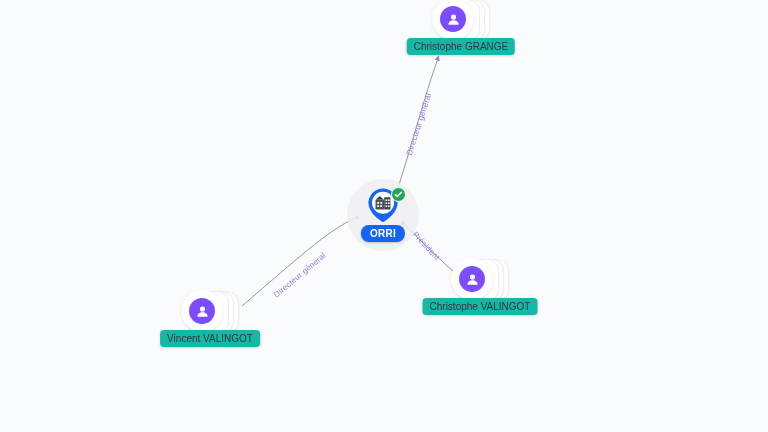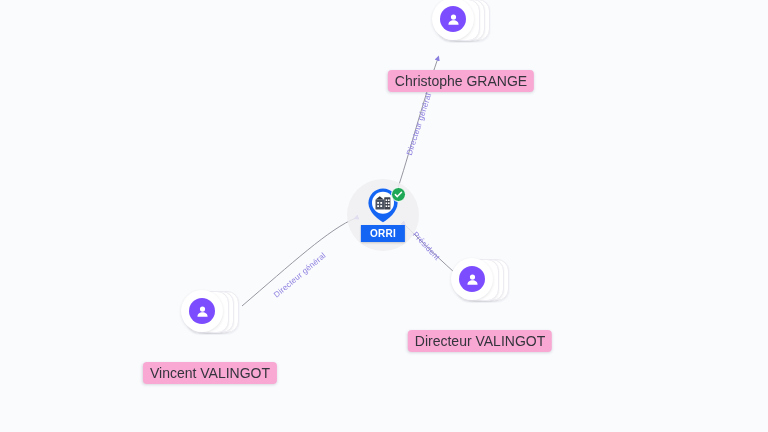--- a/index.html
+++ b/index.html
@@ -93,21 +93,21 @@
     position: absolute;
     left: 50%;
     top: 46px;
     transform: translateX(-50%);
     background: #1565f5;
     color: #ffffff;
     font-size: 10px;
     font-weight: bold;
     letter-spacing: .3px;
     padding: 3px 9px 3px 9px;
-    border-radius: 0;
+    border-radius: 8px;
     white-space: nowrap;
     box-shadow: 0 1px 2px rgba(0,0,0,.18);
   }
 
   
   .person-node {
     width: 110px;
     height: 66px;
   }
   .person-stack {
@@ -153,28 +153,27 @@
     align-items: center;
     justify-content: center;
   }
   .avatar-circle svg { display: block; }
 
   .person-label {
     position: absolute;
     left: 50%;
     top: 40px;
     transform: translateX(-50%);
-    background: #f9a8d4;
+    background: #14b8a6;
     color: #34343c;
-    font-size: 14px;
+    font-size: 10px;
     padding: 3px 7px;
     border-radius: 4px;
     white-space: nowrap;
     box-shadow: 0 1px 3px rgba(35,35,60,.16);
-    margin-top: 32px;
   }
 </style>
 </head>
 <body>
 
 <div id="graph-canvas">
 
   <svg id="edge-layer" viewBox="0 0 768 432" width="768" height="432">
     <defs>
       <marker id="arrow-purple" markerWidth="6" markerHeight="6" refX="3" refY="3" orient="auto">
@@ -258,21 +257,21 @@
       <div class="stack-card c1"></div>
       <div class="avatar-disc">
         <div class="avatar-circle">
           <svg viewBox="0 0 18 18" width="15" height="15">
             <circle cx="9" cy="6.1" r="3.1" fill="#ffffff"></circle>
             <path d="M2.9 15.2 C2.9 11.6 5.6 9.8 9 9.8 C12.4 9.8 15.1 11.6 15.1 15.2 Z" fill="#ffffff"></path>
           </svg>
         </div>
       </div>
     </div>
-    <div class="person-label">Directeur VALINGOT</div>
+    <div class="person-label">Christophe VALINGOT</div>
   </div>
 
   <div class="node person-node" style="left:210px; top:323px;">
     <div class="person-stack">
       <div class="stack-card c3"></div>
       <div class="stack-card c2"></div>
       <div class="stack-card c1"></div>
       <div class="avatar-disc">
         <div class="avatar-circle">
           <svg viewBox="0 0 18 18" width="15" height="15">

